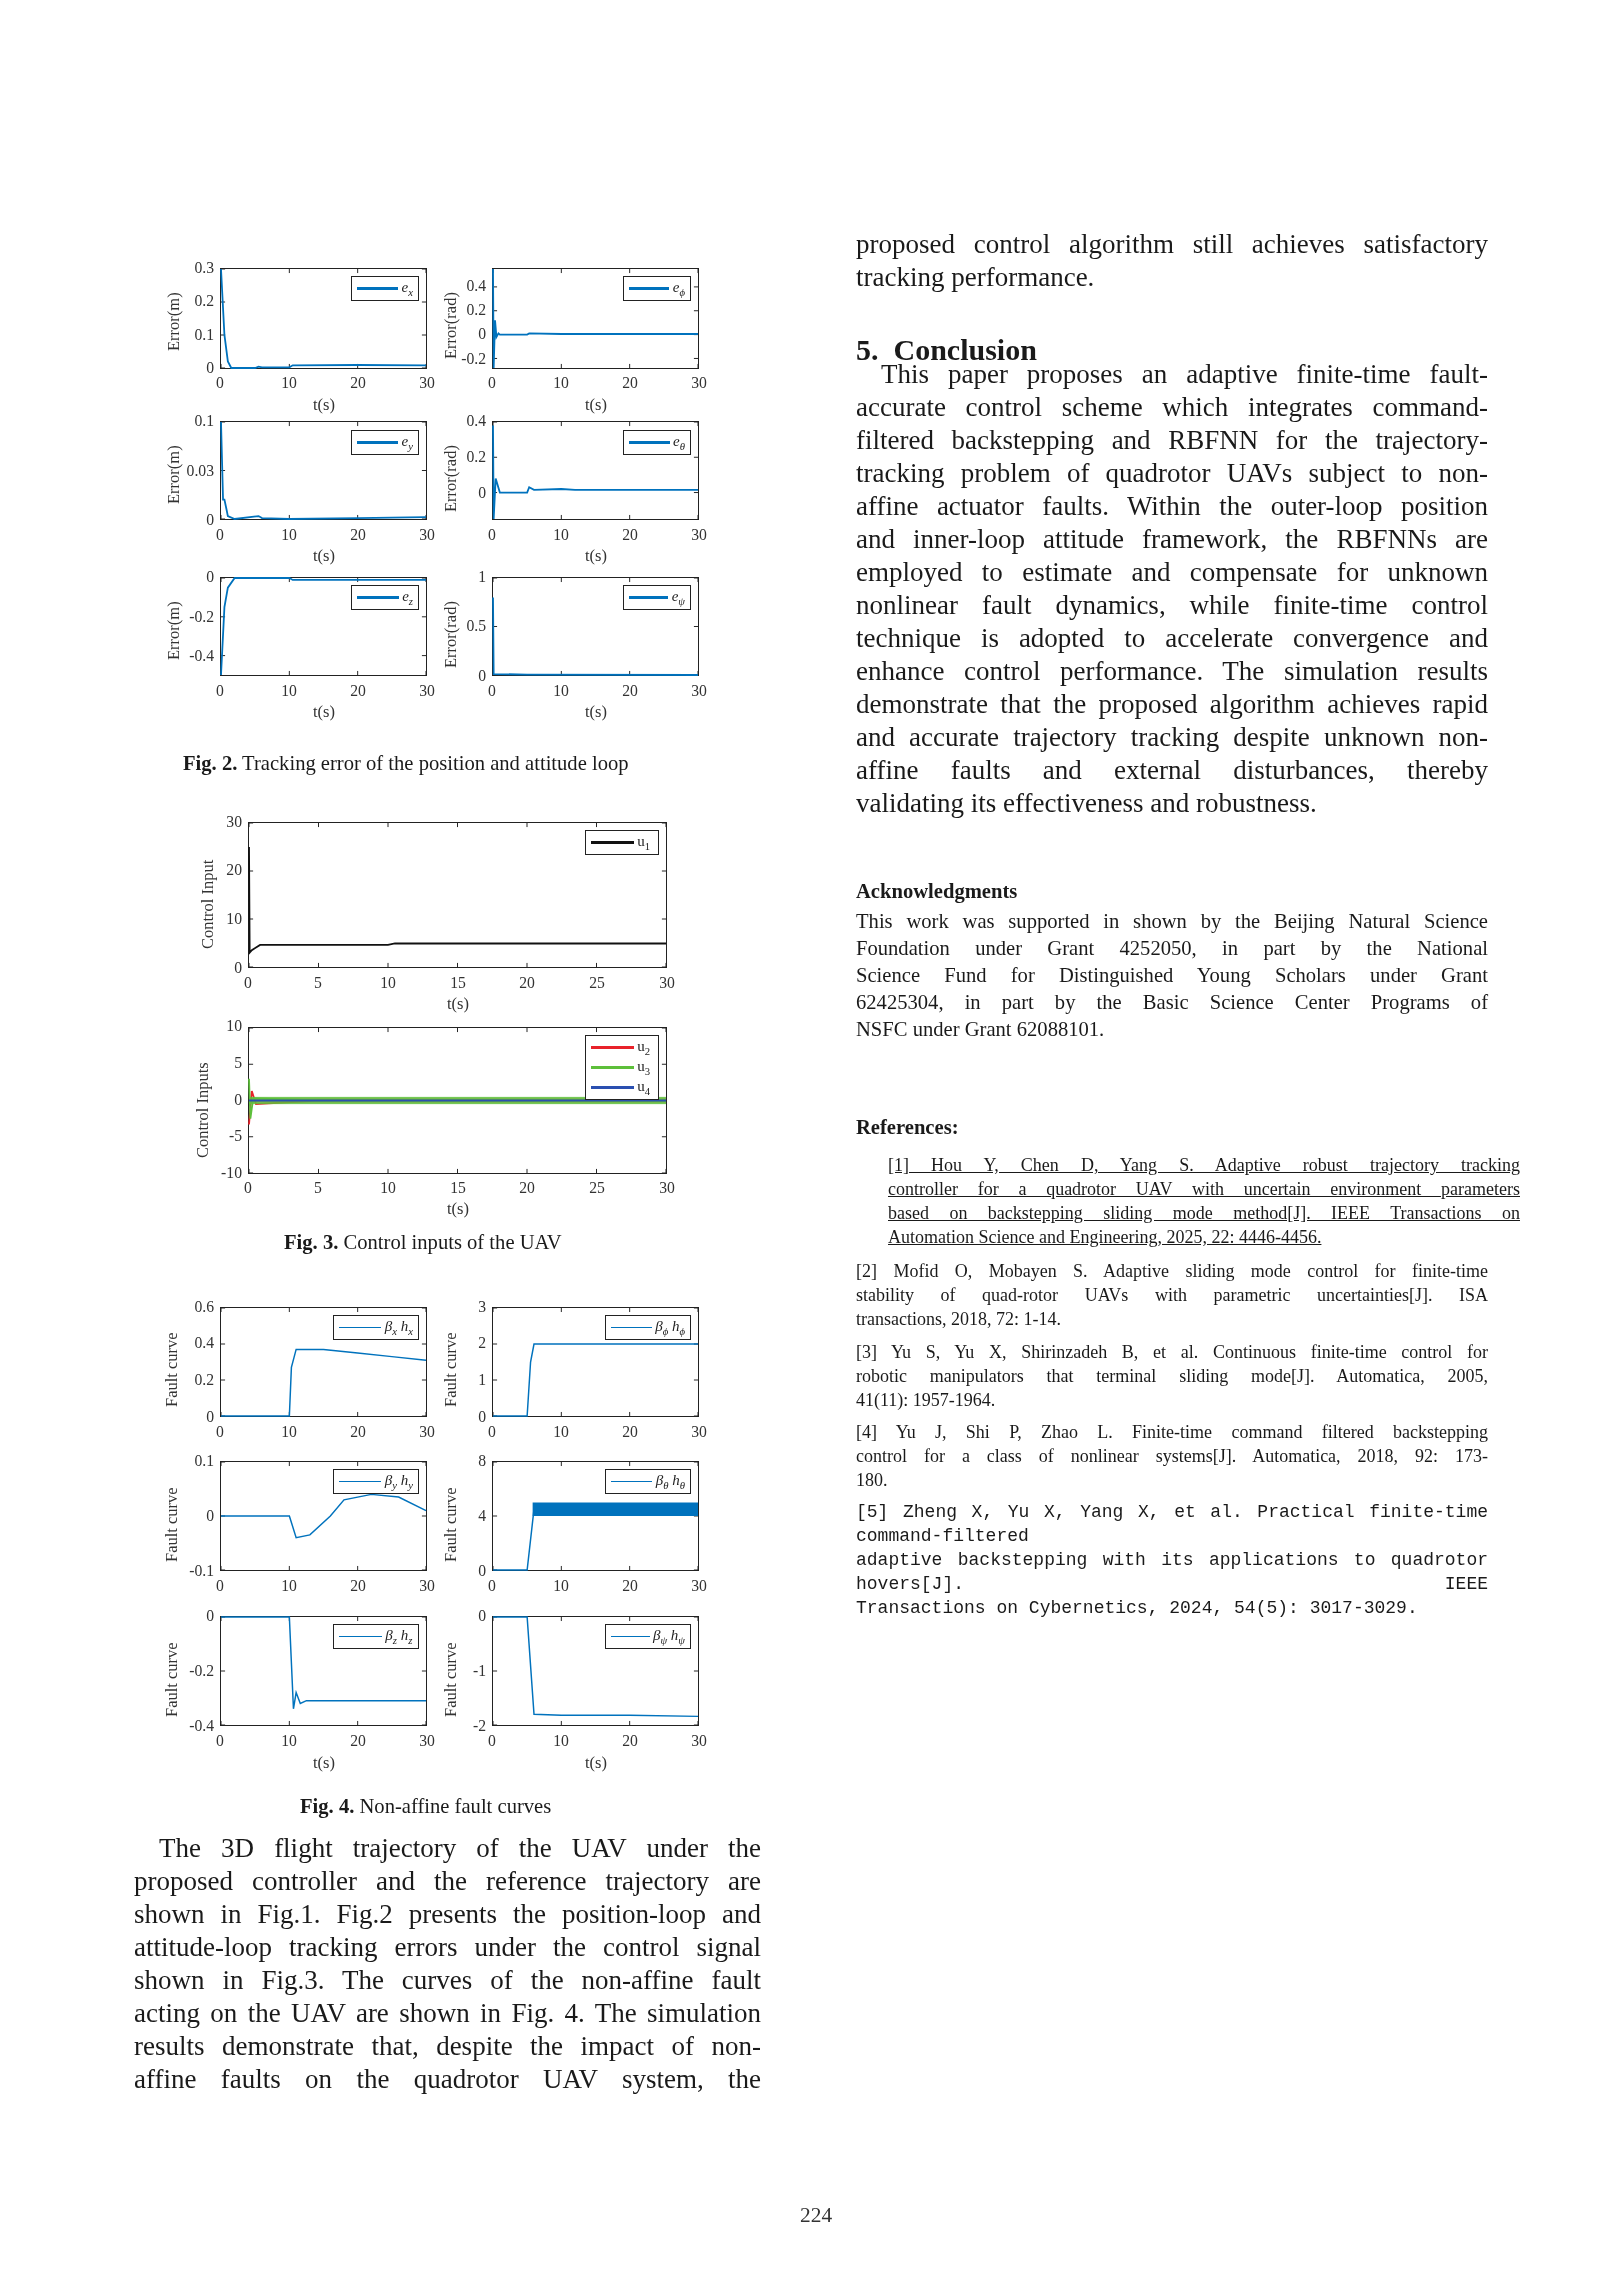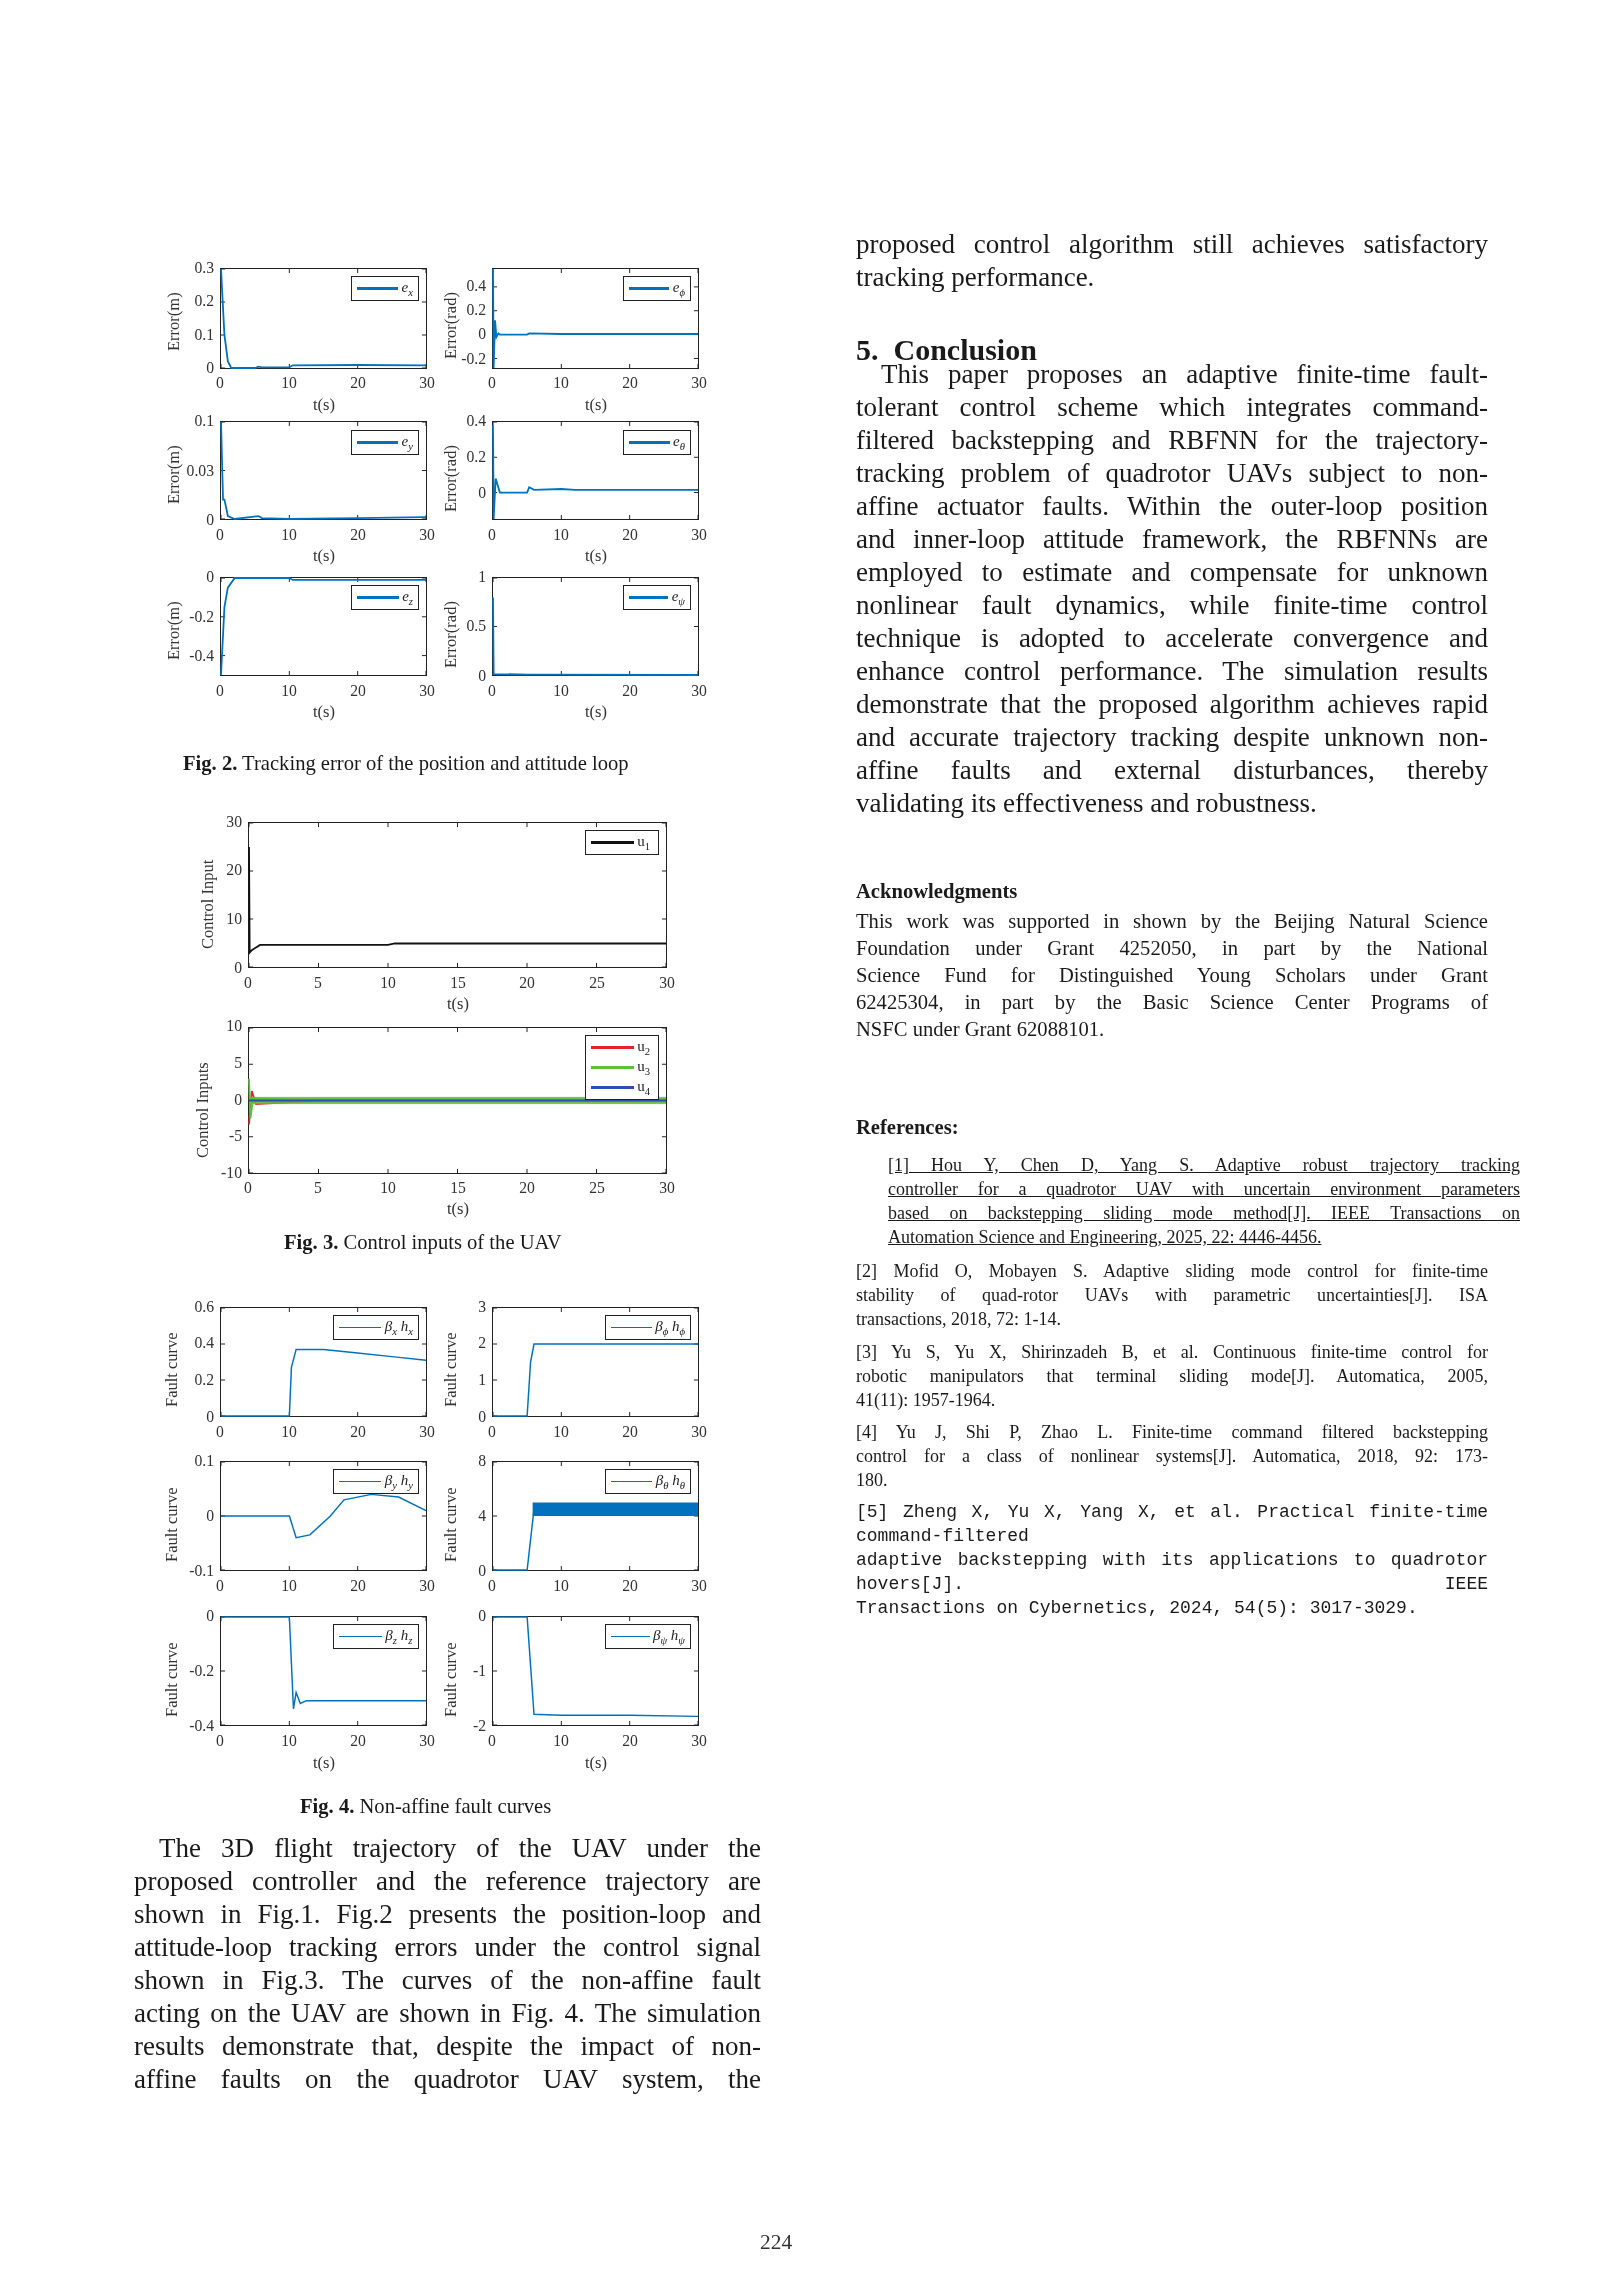--- a/index.html
+++ b/index.html
@@ -594,21 +594,21 @@
 
 <div class="para" style="left:856px;top:228px;width:632px;">
   <span class="line">proposed control algorithm still achieves satisfactory</span>
   <span class="line last">tracking performance.</span>
 </div>
 
 <div class="h5" style="left:856px;top:333px;white-space:pre;">5.  Conclusion</div>
 
 <div class="para" style="left:856px;top:358px;width:632px;">
   <span class="line" style="padding-left:25px;">This paper proposes an adaptive finite-time fault-</span>
-  <span class="line">tolerant control scheme which integrates command-</span>
+  <span class="line">accurate control scheme which integrates command-</span>
   <span class="line">filtered backstepping and RBFNN for the trajectory-</span>
   <span class="line">tracking problem of quadrotor UAVs subject to non-</span>
   <span class="line">affine actuator faults. Within the outer-loop position</span>
   <span class="line">and inner-loop attitude framework, the RBFNNs are</span>
   <span class="line">employed to estimate and compensate for unknown</span>
   <span class="line">nonlinear fault dynamics, while finite-time control</span>
   <span class="line">technique is adopted to accelerate convergence and</span>
   <span class="line">enhance control performance. The simulation results</span>
   <span class="line">demonstrate that the proposed algorithm achieves rapid</span>
   <span class="line">and accurate trajectory tracking despite unknown non-</span>
@@ -648,14 +648,14 @@
     <span class="line">control for a class of nonlinear systems[J]. Automatica, 2018, 92: 173-</span>
     <span class="line last">180.</span>
   </div>
   <div class="ref" style="left:856px;top:1500px;width:632px;font-family:Liberation Mono, monospace;">
     <span class="line">[5] Zheng X, Yu X, Yang X, et al. Practical finite-time command-filtered</span>
     <span class="line">adaptive backstepping with its applications to quadrotor hovers[J]. IEEE</span>
     <span class="line last">Transactions on Cybernetics, 2024, 54(5): 3017-3029.</span>
   </div>
 </div>
 
-<div class="pagenum" style="left:760px;top:2203px;margin-top:27px;">224</div>
+<div class="pagenum" style="left:800px;top:2203px;">224</div>
 
 
 </body></html>

